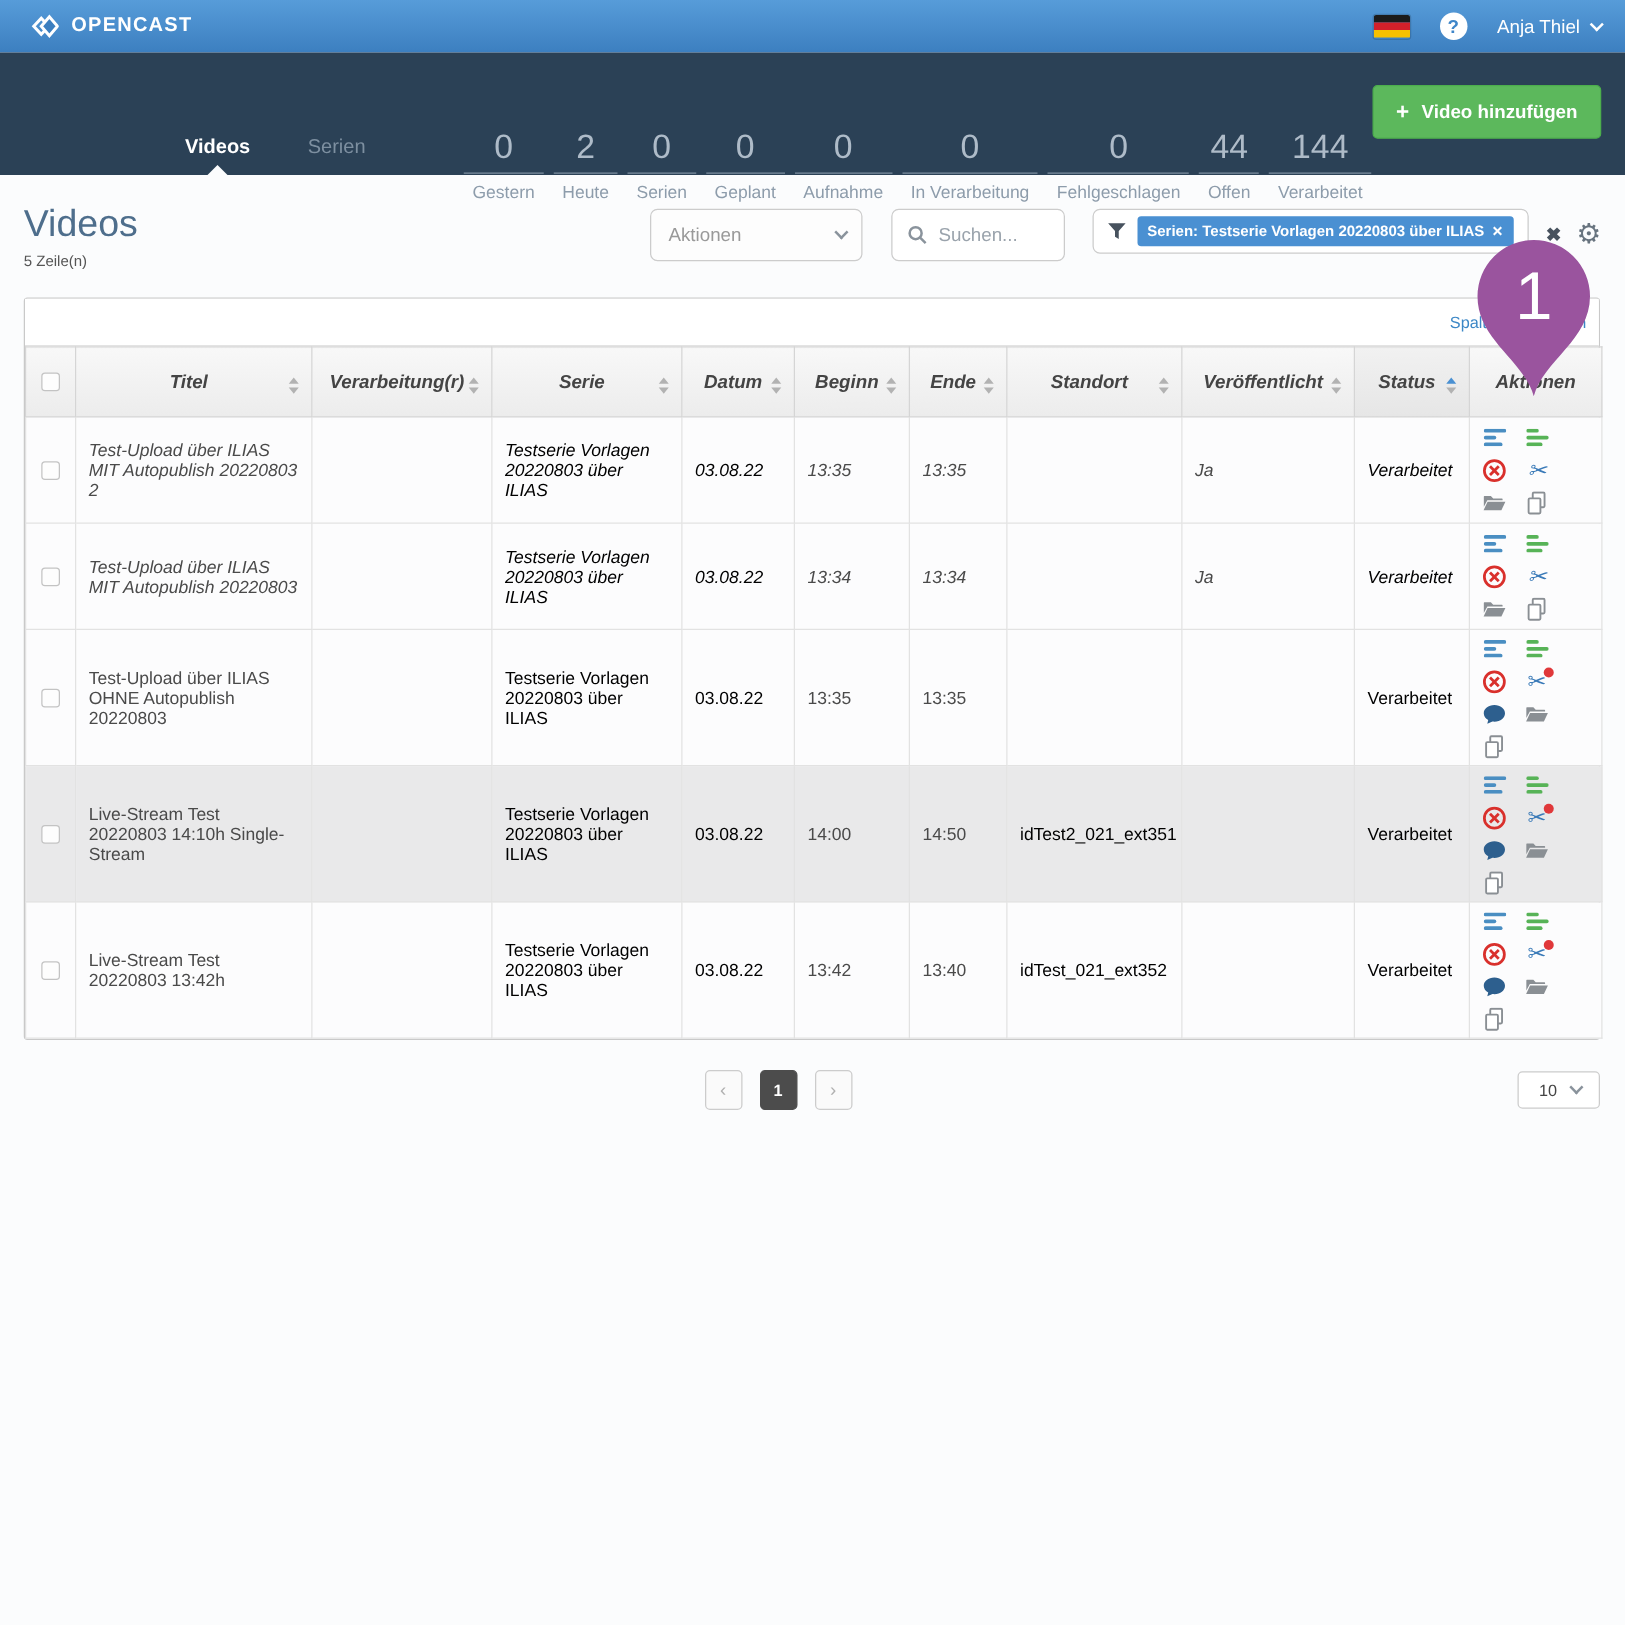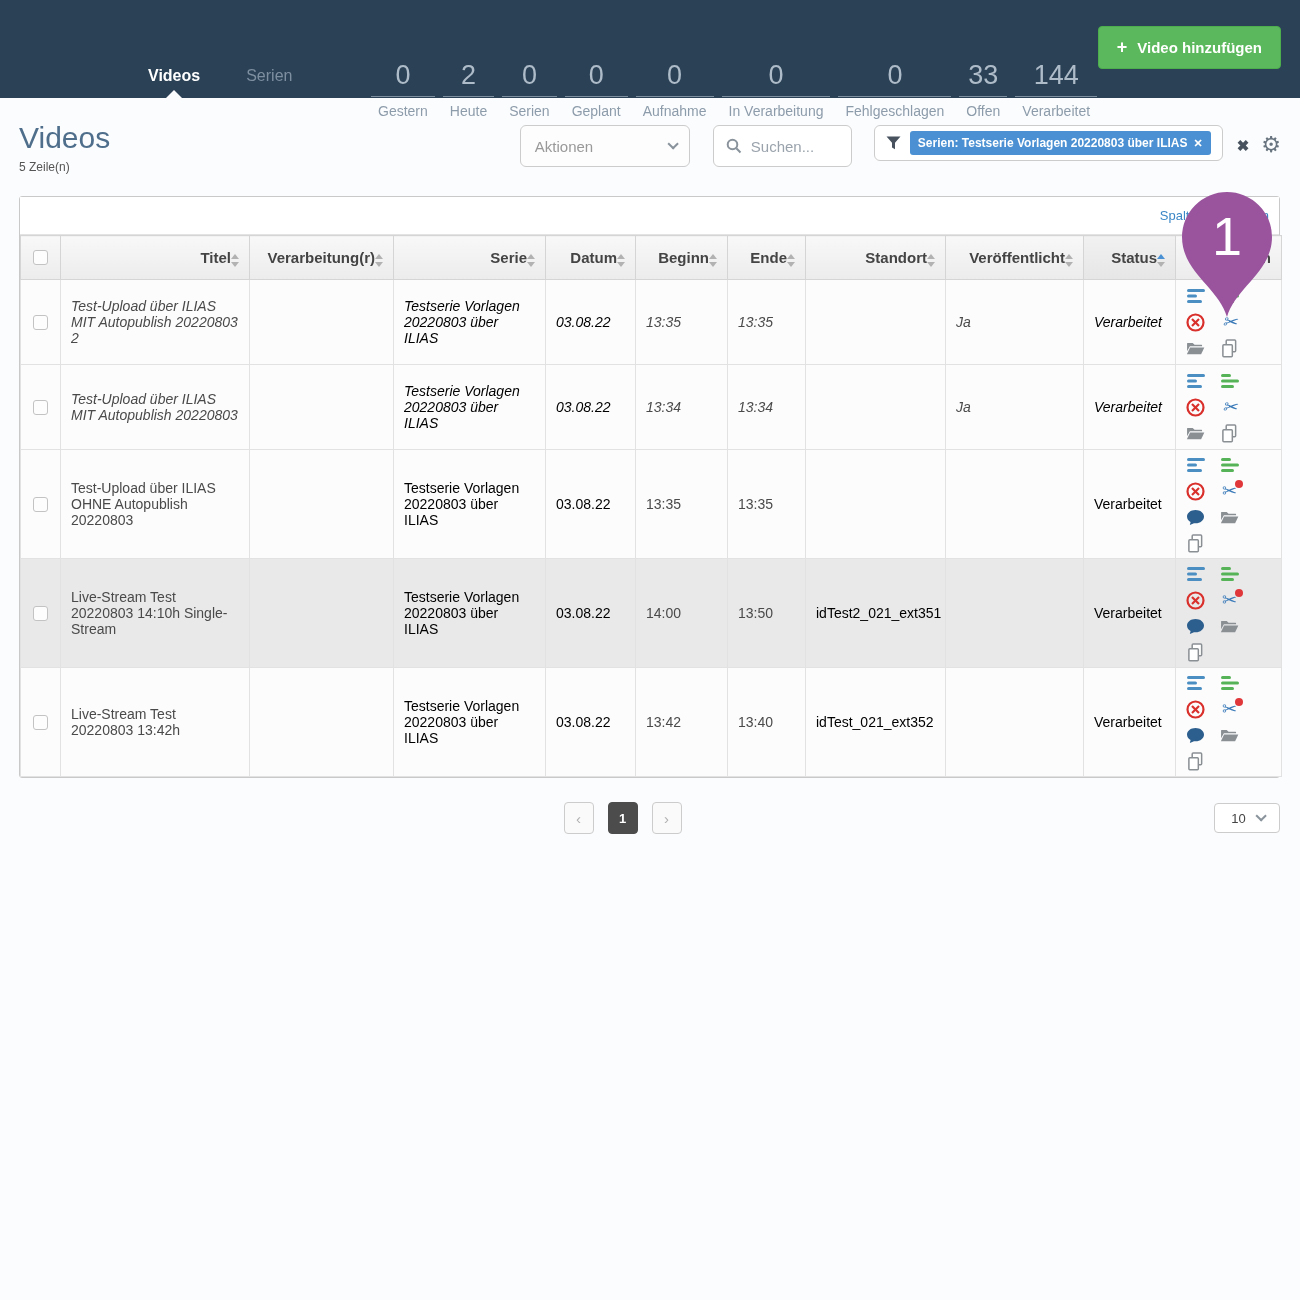--- a/index.html
+++ b/index.html
@@ -48,21 +48,21 @@
   .chip { background:#4a90d2; color:#fff; font-size:12px; font-weight:bold; border-radius:3px; padding:5px 8px; display:flex; align-items:center; gap:6px; white-space:nowrap; cursor:pointer; }
   .chip-x { font-size:11px; cursor:pointer; }
   .clear-x { color:#47525e; font-size:15px; font-weight:bold; margin-left:2px; cursor:pointer; }
   .gear { font-size:22px; color:#68747f; line-height:1; cursor:pointer; }
 
   
   .table-wrap { margin-top:22px; width:1261px; border:1px solid #c9c9c9; border-radius:3px; background:#fff; }
   .caption-bar { height:38px; border-bottom:1px solid #e3e3e3; display:flex; align-items:center; justify-content:flex-end; padding-right:10px; background:#fff; }
   .edit-cols { color:#3c87c6; font-size:13px; cursor:pointer; }
   table { width:100%; border-collapse:collapse; table-layout:fixed; font-size:14px; color:#4a4a4a; }
-  th { background:linear-gradient(#f8f8f8,#ececec); border:1px solid #d5d5d5; height:44px; text-align:right; padding:0 10px; font-size:15px; color:#444; font-weight:bold; }
+  th { background:linear-gradient(#f8f8f8,#ececec); border:1px solid #d5d5d5; height:56px; text-align:center; padding:0 10px; font-size:15px; color:#444; font-weight:bold;font-style:italic; }
   th.sorted { background:linear-gradient(#f1f1f1,#e6e6e6); }
   td { border:1px solid #e2e2e2; padding:6px 10px; vertical-align:middle; background:#fcfcfd; }
   tr.hl td { background:#e9e9ea; }
   tr.r1 td, tr.r2 td { height:85px;font-style:italic; }
   tr.r3 td { height:107px; }
   tr.r4 td, tr.r5 td { height:106px; }
   .lnk { color:#000000; cursor:pointer; }
   .cb { width:15px; height:15px; border:1px solid #c3c3c3; border-radius:3px; background:#fdfdfd; margin:0 auto; cursor:pointer; }
   .sorters { float:right; display:flex; flex-direction:column; gap:3px; margin-top:5px; }
   .car-up { width:0; height:0; border-left:4px solid transparent; border-right:4px solid transparent; border-bottom:5px solid #b2b2b2; }
@@ -81,20 +81,41 @@
   .pagesize { position:absolute; right:0; top:1px; width:66px; height:30px; border:1px solid #ccc; border-radius:4px; background:#fff; display:flex; align-items:center; justify-content:center; gap:9px; font-size:13px; color:#444; cursor:pointer; }
 
   
   .pin { position:absolute; left:1181px; top:191px; z-index:50; pointer-events:none; }
 </style>
 </head>
 <body>
 
 <div class="stage">
 
+  <header class="topbar">
+    <div class="brand">
+      <svg width="27" height="26" viewBox="0 0 27 26">
+        <polygon points="7,13 13,6.5 19,13 13,19.5" fill="none" stroke="#fff" stroke-width="2.4"></polygon>
+        <polygon points="13,13 19.5,5.5 26,13 19.5,20.5" fill="#3c7fc0" stroke="#fff" stroke-width="2.4"></polygon>
+      </svg>
+      <span class="brand-name">OPENCAST</span>
+    </div>
+    <div class="top-right">
+      <div class="flag">
+        <div class="b"></div>
+          <div class="r"></div>
+          <div class="g"></div>
+      </div>
+      <div class="help-circle">?</div>
+      <div class="user-menu">
+        <span>Anja Thiel</span>
+        <span class="chev"></span>
+      </div>
+    </div>
+  </header>
 
   <nav class="navbar">
     <div class="tabs">
       <span class="tab active">Videos</span>
       <span class="tab">Serien</span>
     </div>
     <div class="stats">
       <div class="stat">
         <span class="stat-num">0</span>
         <span class="stat-label">Gestern</span>
@@ -117,21 +138,21 @@
       </div>
       <div class="stat">
         <span class="stat-num">0</span>
         <span class="stat-label">In Verarbeitung</span>
       </div>
       <div class="stat">
         <span class="stat-num">0</span>
         <span class="stat-label">Fehlgeschlagen</span>
       </div>
       <div class="stat">
-        <span class="stat-num">33</span>
+        <span class="stat-num">44</span>
         <span class="stat-label">Offen</span>
       </div>
       <div class="stat">
         <span class="stat-num">144</span>
         <span class="stat-label">Verarbeitet</span>
       </div>
     </div>
     <button class="add-btn">
       <span class="add-plus">+</span>
       <span>Video hinzufügen</span>
@@ -400,21 +421,21 @@
 
           <tr class="r4 hl">
             <td>
                 <div class="cb"></div>
               </td>
             <td>Live-Stream Test 20220803 14:10h Single-Stream</td>
             <td></td>
             <td><span class="lnk">Testserie Vorlagen 20220803 über ILIAS</span></td>
             <td><span class="lnk">03.08.22</span></td>
             <td>14:00</td>
-            <td>13:50</td>
+            <td>14:50</td>
             <td><span class="lnk">idTest2_021_ext351</span></td>
             <td></td>
             <td><span class="lnk">Verarbeitet</span></td>
             <td>
               <div class="actions">
                 <span class="aicon">
                     <svg width="18" height="14" viewBox="0 0 18 14">
                       <rect y="0" width="18" height="3" rx="1.5" fill="#4a8ec2"></rect>
                       <rect y="5.5" width="10" height="3" rx="1.5" fill="#4a8ec2"></rect>
                       <rect y="11" width="15" height="3" rx="1.5" fill="#4a8ec2"></rect>

